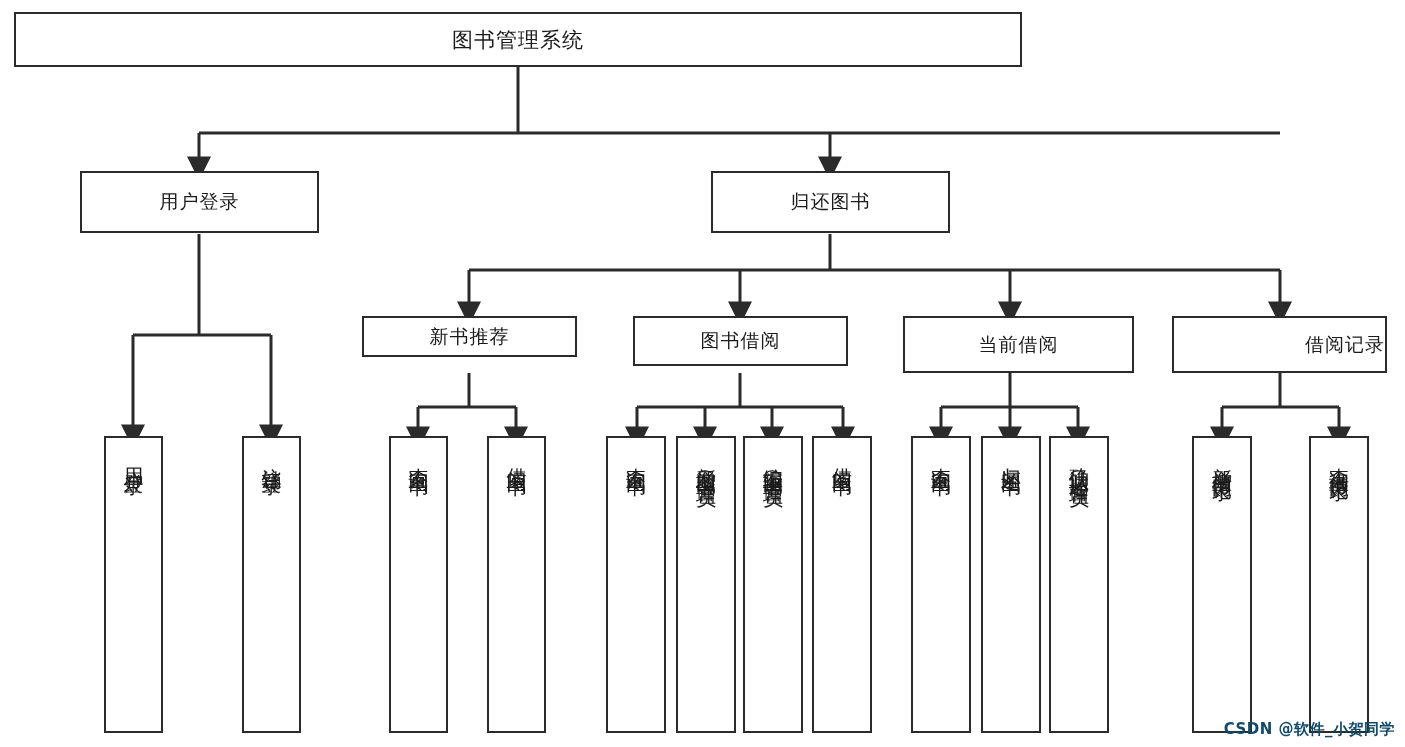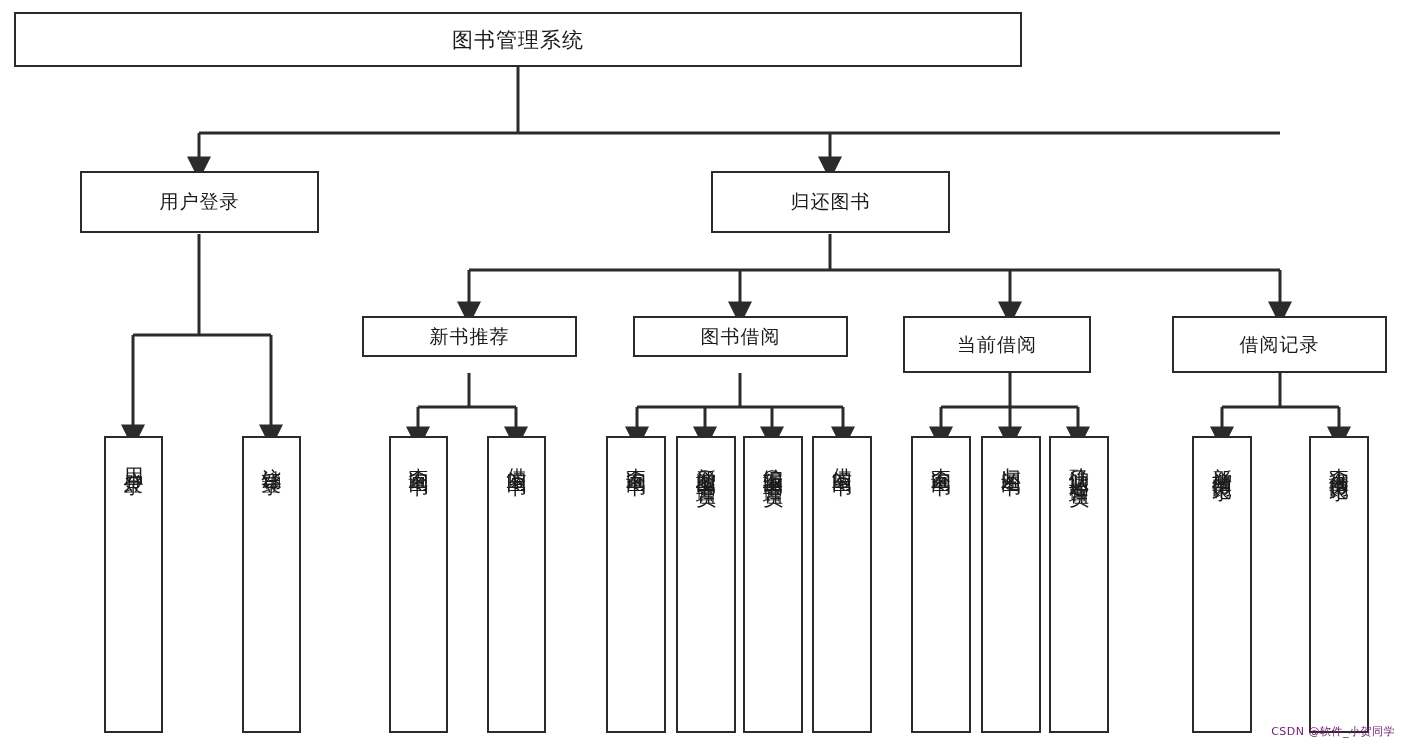--- a/index.html
+++ b/index.html
@@ -61,24 +61,25 @@
     white-space: nowrap;
   }
   .htext {
     white-space: nowrap;
     letter-spacing: 1px;
   }
   .watermark {
     position: absolute;
     right: 10px;
     bottom: 8px;
-    font-size: 11px;
-    color: #701a75;
+    font-size: 15px;
+    color: #0c4a6e;
     letter-spacing: 0.5px;
     white-space: nowrap;
+    font-weight: bold;
   }
 </style>
 </head>
 <body>
 
 <div id="canvas">
 
   <svg class="wires" viewBox="0 0 1405 747" xmlns="http://www.w3.org/2000/svg">
     <defs>
       <marker id="arrow" markerWidth="9" markerHeight="9" refX="1.2" refY="4" orient="auto" markerUnits="strokeWidth">
@@ -138,29 +139,29 @@
   </div>
 
   <div class="node level2" style="left:711px; top:171px; width:239px; height:62px;">
     <span class="htext">归还图书</span>
   </div>
 
   <div class="node level3" style="left:362px; top:316px; width:215px; height:41px;">
     <span class="htext">新书推荐</span>
   </div>
 
-  <div class="node level3" style="left:633px; top:316px; width:215px; height:41px;">
+  <div class="node level3" style="left:633px; top:316px; width:215px; height:50px;">
     <span class="htext">图书借阅</span>
   </div>
 
-  <div class="node level3" style="left:903px; top:316px; width:188px; height:57px;">
+  <div class="node level3" style="left:903px; top:316px; width:231px; height:57px;">
     <span class="htext">当前借阅</span>
   </div>
 
-  <div class="node level3" style="left:1172px; top:316px; width:215px; height:57px;">
+  <div class="node level3" style="left:1172px; top:316px; width:215px; height:57px;justify-content:flex-end;">
     <span class="htext">借阅记录</span>
   </div>
 
   <div class="node leaf" style="left:104px; top:436px; width:59px; height:297px;">
     <span class="vtext">用户登录</span>
   </div>
   <div class="node leaf" style="left:242px; top:436px; width:59px; height:297px;">
     <span class="vtext">注销登录</span>
   </div>
 

